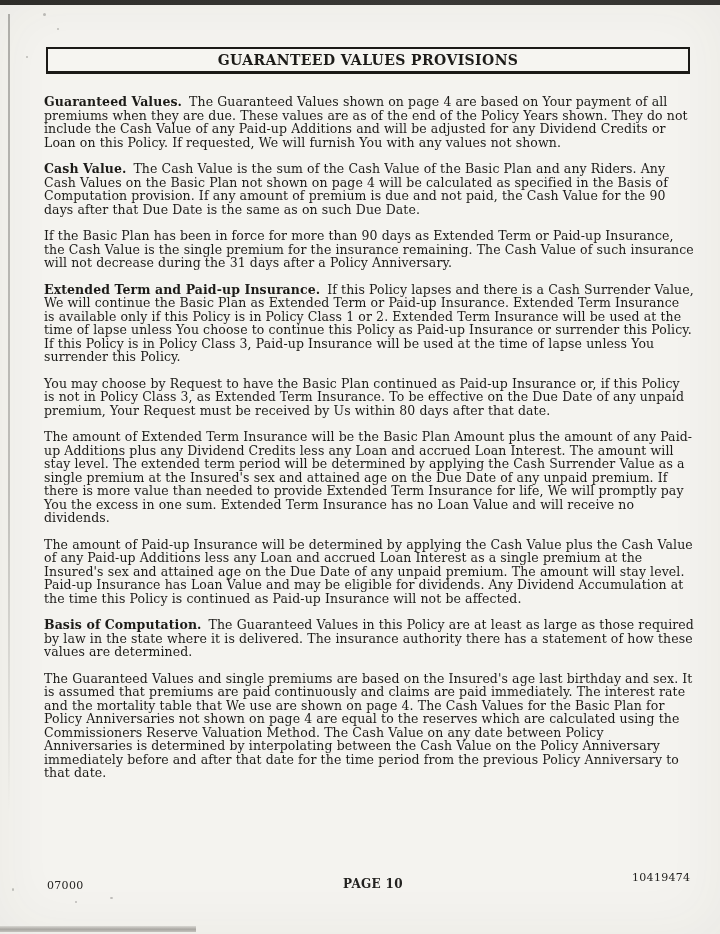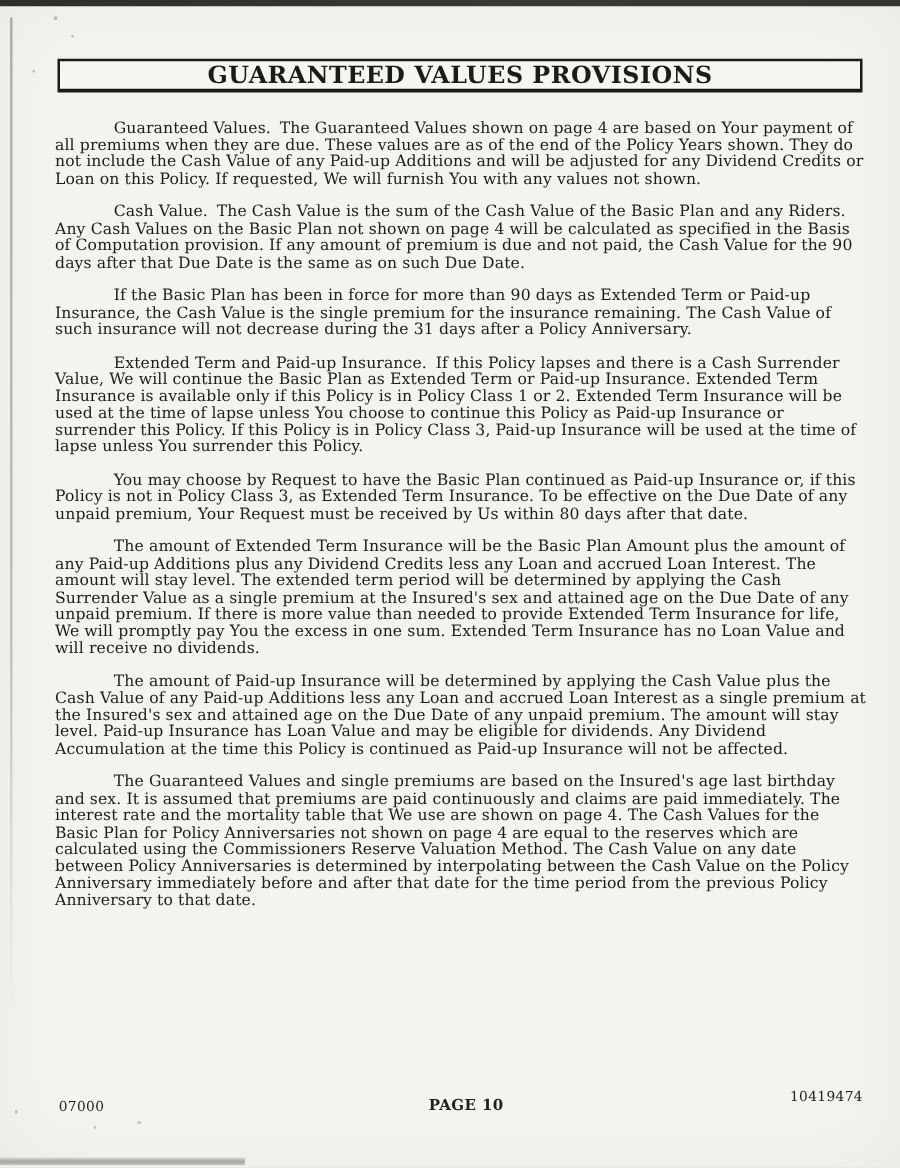--- a/index.html
+++ b/index.html
@@ -60,41 +60,40 @@
     box-sizing: border-box;
     border: 2px solid #1b1a17;
     border-bottom-width: 3px;
     display: flex;
     align-items: center;
     justify-content: center;
     background: #f6f5f1;
   }
   .title-box span {
     font-weight: bold;
-    font-size: 19px;
+    font-size: 14px;
     letter-spacing: 0.4px;
     white-space: nowrap;
   }
 
   
   .content {
     position: absolute;
     left: 44px; top: 95px;
     width: 650px;
   }
   .content p {
     margin: 0 0 13px 0;
     font-size: 12.5px;
     line-height: 13.5px;
     letter-spacing: 0.1px;
     text-align: left;
   }
   .content p b {
-    font-weight: normal;
-    margin-left: 47px;
+    font-weight: bold;
   }
   .content p b:not(:empty) {
     margin-right: 7px;
   }
 
   
   .footer-item {
     position: absolute;
     font-size: 11px;
     letter-spacing: 0.3px;
@@ -124,20 +123,21 @@
   </div>
 
   <div class="content">
     <p><b>Guaranteed Values.</b><span>The Guaranteed Values shown on page 4 are based on Your payment of all premiums when they are due. These values are as of the end of the Policy Years shown. They do not include the Cash Value of any Paid-up Additions and will be adjusted for any Dividend Credits or Loan on this Policy. If requested, We will furnish You with any values not shown.</span></p>
     <p><b>Cash Value.</b><span>The Cash Value is the sum of the Cash Value of the Basic Plan and any Riders. Any Cash Values on the Basic Plan not shown on page 4 will be calculated as specified in the Basis of Computation provision. If any amount of premium is due and not paid, the Cash Value for the 90 days after that Due Date is the same as on such Due Date.</span></p>
     <p><b></b><span>If the Basic Plan has been in force for more than 90 days as Extended Term or Paid-up Insurance, the Cash Value is the single premium for the insurance remaining. The Cash Value of such insurance will not decrease during the 31 days after a Policy Anniversary.</span></p>
     <p><b>Extended Term and Paid-up Insurance.</b><span>If this Policy lapses and there is a Cash Surrender Value, We will continue the Basic Plan as Extended Term or Paid-up Insurance. Extended Term Insurance is available only if this Policy is in Policy Class 1 or 2. Extended Term Insurance will be used at the time of lapse unless You choose to continue this Policy as Paid-up Insurance or surrender this Policy. If this Policy is in Policy Class 3, Paid-up Insurance will be used at the time of lapse unless You surrender this Policy.</span></p>
     <p><b></b><span>You may choose by Request to have the Basic Plan continued as Paid-up Insurance or, if this Policy is not in Policy Class 3, as Extended Term Insurance. To be effective on the Due Date of any unpaid premium, Your Request must be received by Us within 80 days after that date.</span></p>
     <p><b></b><span>The amount of Extended Term Insurance will be the Basic Plan Amount plus the amount of any Paid-up Additions plus any Dividend Credits less any Loan and accrued Loan Interest. The amount will stay level. The extended term period will be determined by applying the Cash Surrender Value as a single premium at the Insured's sex and attained age on the Due Date of any unpaid premium. If there is more value than needed to provide Extended Term Insurance for life, We will promptly pay You the excess in one sum. Extended Term Insurance has no Loan Value and will receive no dividends.</span></p>
     <p><b></b><span>The amount of Paid-up Insurance will be determined by applying the Cash Value plus the Cash Value of any Paid-up Additions less any Loan and accrued Loan Interest as a single premium at the Insured's sex and attained age on the Due Date of any unpaid premium. The amount will stay level. Paid-up Insurance has Loan Value and may be eligible for dividends. Any Dividend Accumulation at the time this Policy is continued as Paid-up Insurance will not be affected.</span></p>
+    <p><b>Basis of Computation.</b><span>The Guaranteed Values in this Policy are at least as large as those required by law in the state where it is delivered. The insurance authority there has a statement of how these values are determined.</span></p>
     <p><b></b><span>The Guaranteed Values and single premiums are based on the Insured's age last birthday and sex. It is assumed that premiums are paid continuously and claims are paid immediately. The interest rate and the mortality table that We use are shown on page 4. The Cash Values for the Basic Plan for Policy Anniversaries not shown on page 4 are equal to the reserves which are calculated using the Commissioners Reserve Valuation Method. The Cash Value on any date between Policy Anniversaries is determined by interpolating between the Cash Value on the Policy Anniversary immediately before and after that date for the time period from the previous Policy Anniversary to that date.</span></p>
   </div>
 
   <span class="footer-item footer-form">07000</span>
   <span class="footer-item footer-page">PAGE 10</span>
   <span class="footer-item footer-date">10419474</span>
 
 </div>
 
 </body></html>

